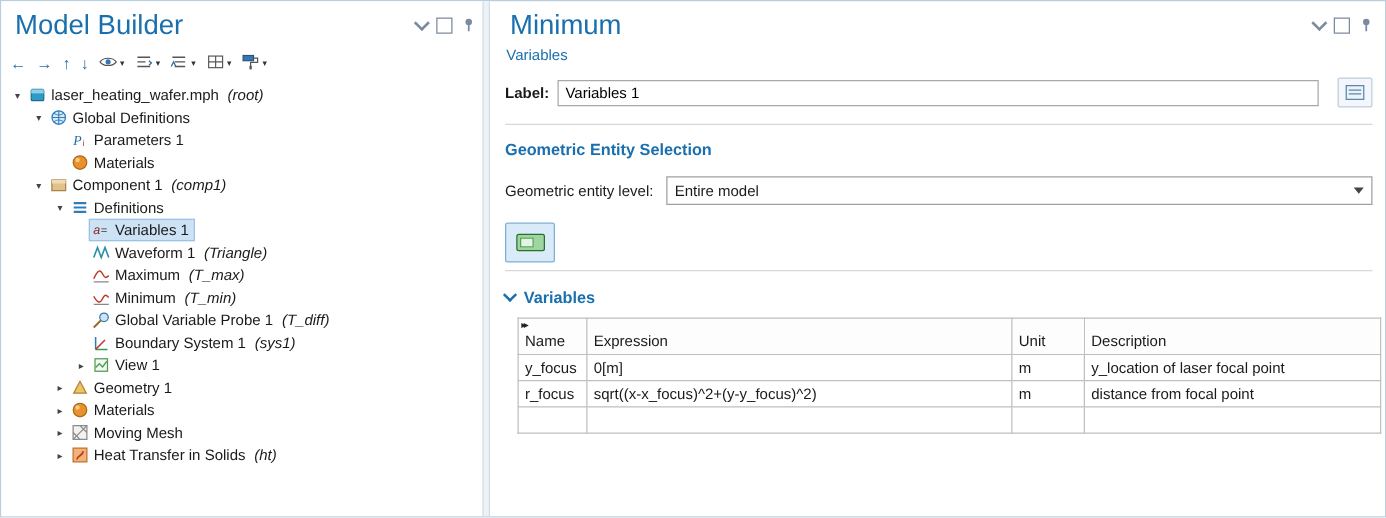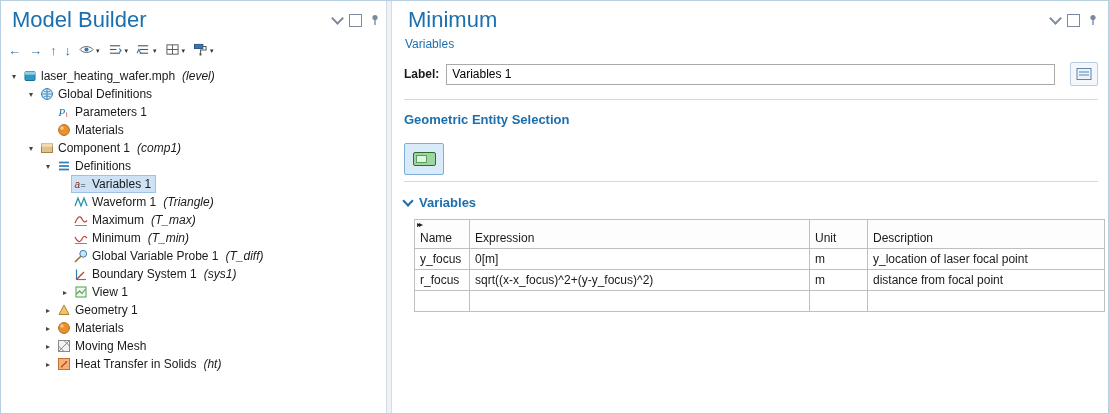--- a/index.html
+++ b/index.html
@@ -143,21 +143,21 @@
         <div class="trow" style="padding-left: 0px;">
           <span class="exp">▾</span>
           <span class="nodebox">
             <span class="ti">
               <svg viewBox="0 0 14 14">
                 <rect x="2" y="2.5" width="10" height="9" rx="1" fill="#2e9bc6" stroke="#1c6f94"></rect>
                 <rect x="2" y="2.5" width="10" height="3.2" fill="#8ed0ea"></rect>
               </svg>
             </span>
             <span class="tlabel">laser_heating_wafer.mph</span>
-            <span class="ttag">(level)</span>
+            <span class="ttag">(root)</span>
           </span>
         </div>
         <div class="trow" style="padding-left: 17px;">
           <span class="exp">▾</span>
           <span class="nodebox">
             <span class="ti">
               <svg viewBox="0 0 14 14">
                 <circle cx="7" cy="7" r="5.4" fill="#d6ecf8" stroke="#2e7cb8"></circle>
                 <path d="M1.6 7h10.8M7 1.6v10.8M3.2 3.6c2.4 1.8 5.2 1.8 7.6 0M3.2 10.4c2.4-1.8 5.2-1.8 7.6 0" fill="none" stroke="#2e7cb8" stroke-width="0.8"></path>
               </svg>
@@ -383,20 +383,27 @@
             <rect x="1" y="1.5" width="14" height="11" fill="#eaf2fa" stroke="#5d87ac"></rect>
             <line x1="3" y1="5" x2="13" y2="5" stroke="#5d87ac"></line>
             <line x1="3" y1="8" x2="13" y2="8" stroke="#5d87ac"></line>
           </svg>
       </span>
     </div>
 
     <hr class="div">
 
     <h2 class="sect">Geometric Entity Selection</h2>
+    <div class="combo-row">
+      <span>Geometric entity level:</span>
+      <div class="combo">
+        <span>Entire model</span>
+        <span class="arrow"></span>
+      </div>
+    </div>
     <div>
       <span class="toggle-btn" style="display:inline-flex;">
         <span class="battery"></span>
       </span>
     </div>
 
     <hr class="div">
 
     <div class="section-head">
       <span class="chev"></span>

